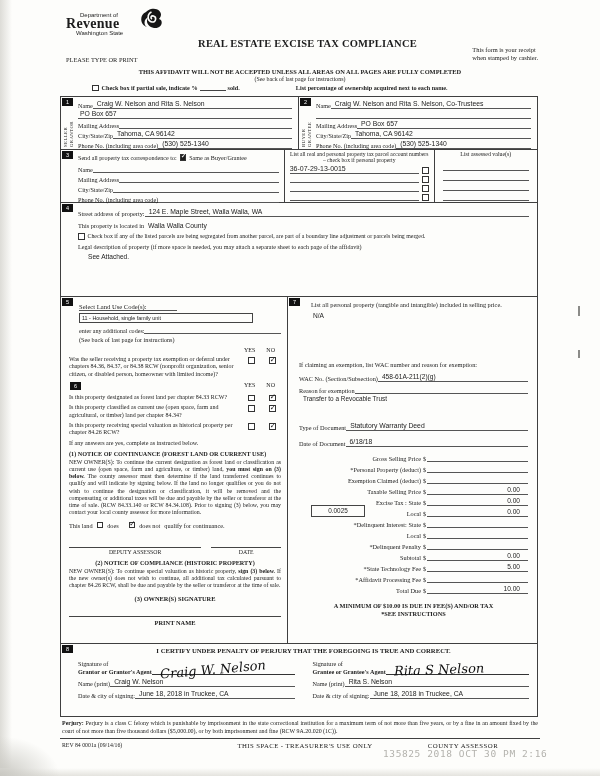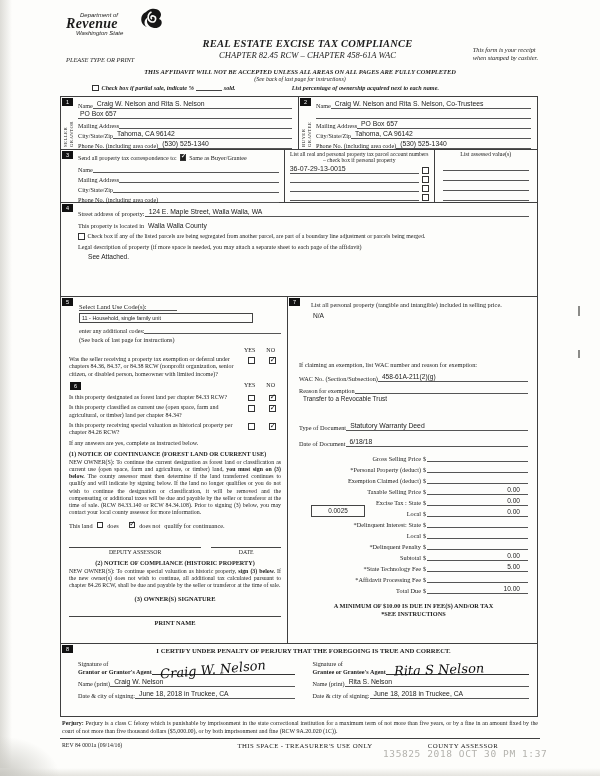--- a/index.html
+++ b/index.html
@@ -7,21 +7,21 @@
        font-family:"Liberation Serif",serif;color:#1c1c1c;}
   .edgeL{position:absolute;left:0;top:0;width:12px;height:100%;
          background:linear-gradient(90deg,#dddcd7,#fdfdfb);}
   .edgeB{position:absolute;left:0;bottom:0;width:100%;height:8px;
          background:linear-gradient(0deg,#e4e3de,#fdfdfb);}
   .smudge{position:absolute;left:0;bottom:0;width:60px;height:40px;
           background:radial-gradient(ellipse at 0% 100%,#c9c8c2,transparent 70%);}
   .wrap{position:absolute;left:60px;top:12px;width:480px;}
 
   
-  .hdr{position:relative;height:84px;font-style:italic;}
+  .hdr{position:relative;height:84px;}
   .logo{position:absolute;left:4px;top:0;width:118px;height:34px;}
   .logo .dept{font-size:6px;margin-left:16px;font-family:"Liberation Sans",sans-serif;}
   .logo .rev{font-size:14px;font-weight:bold;letter-spacing:.3px;line-height:.85;margin-left:2px;}
   .logo .state{font-size:6px;margin-left:12px;font-family:"Liberation Sans",sans-serif;}
   .logo svg{position:absolute;right:18px;top:-4px;}
   .titleblock{position:absolute;left:130px;right:115px;top:26px;text-align:center;}
   .t1{font-weight:bold;font-size:10.5px;letter-spacing:.2px;white-space:nowrap;}
   .t2{font-size:8.6px;margin-top:1px;white-space:nowrap;}
   .please{position:absolute;left:6px;top:44px;font-size:6.4px;}
   .receipt{position:absolute;right:2px;top:34px;font-size:6.4px;line-height:1.3;}
@@ -166,21 +166,20 @@
         <div class="dept">Department of</div>
         <div class="rev">Revenue</div>
         <div class="state">Washington State</div>
         <svg width="26" height="24" viewBox="0 0 26 24">
           <path d="M13 1 C21 -1 26 6 21 11 C26 12 24 21 16 20 C9 19 7 12 11 9 C6 10 5 17 9 19 C2 17 1 7 8 4 C9.5 2.5 11 1.5 13 1 Z" fill="#161616"></path>
           <path d="M13.5 4 C9 6 9 13 14 14 C18 14.5 19 9 15.5 8 C13 7.5 12 10 14 11" fill="none" stroke="#fdfdfb" stroke-width="1.6"></path>
         </svg>
       </div>
       <div class="titleblock">
         <div class="t1">REAL ESTATE EXCISE TAX COMPLIANCE</div>
-        <div class="t2">CHAPTER 82.45 RCW – CHAPTER 458-61A WAC</div>
       </div>
       <div class="please">PLEASE TYPE OR PRINT</div>
       <div class="receipt">
         <div>This form is your receipt</div>
         <div>when stamped by cashier.</div>
       </div>
       <div class="notice">THIS AFFIDAVIT WILL NOT BE ACCEPTED UNLESS ALL AREAS ON ALL PAGES ARE FULLY COMPLETED</div>
       <div class="seeback1">(See back of last page for instructions)</div>
       <div class="partial">
         <span class="cb"></span>
@@ -554,14 +553,14 @@
     <div class="perjury">
       <b>Perjury:</b><span> Perjury is a class C felony which is punishable by imprisonment in the state correctional institution for a maximum term of not more than five years, or by a fine in an amount fixed by the court of not more than five thousand dollars ($5,000.00), or by both imprisonment and fine (RCW 9A.20.020 (1C)).</span>
     </div>
     <div class="footerrow">
       <span class="f1">REV 84 0001a (09/14/16)</span>
       <span class="f2">THIS SPACE - TREASURER'S USE ONLY</span>
       <span class="f3">COUNTY ASSESSOR</span>
     </div>
   </div>
 
-  <div class="stamp">135825 2018 OCT 30 PM 1:37</div>
+  <div class="stamp">135825 2018 OCT 30 PM 2:16</div>
 </div>
 
 </body></html>

